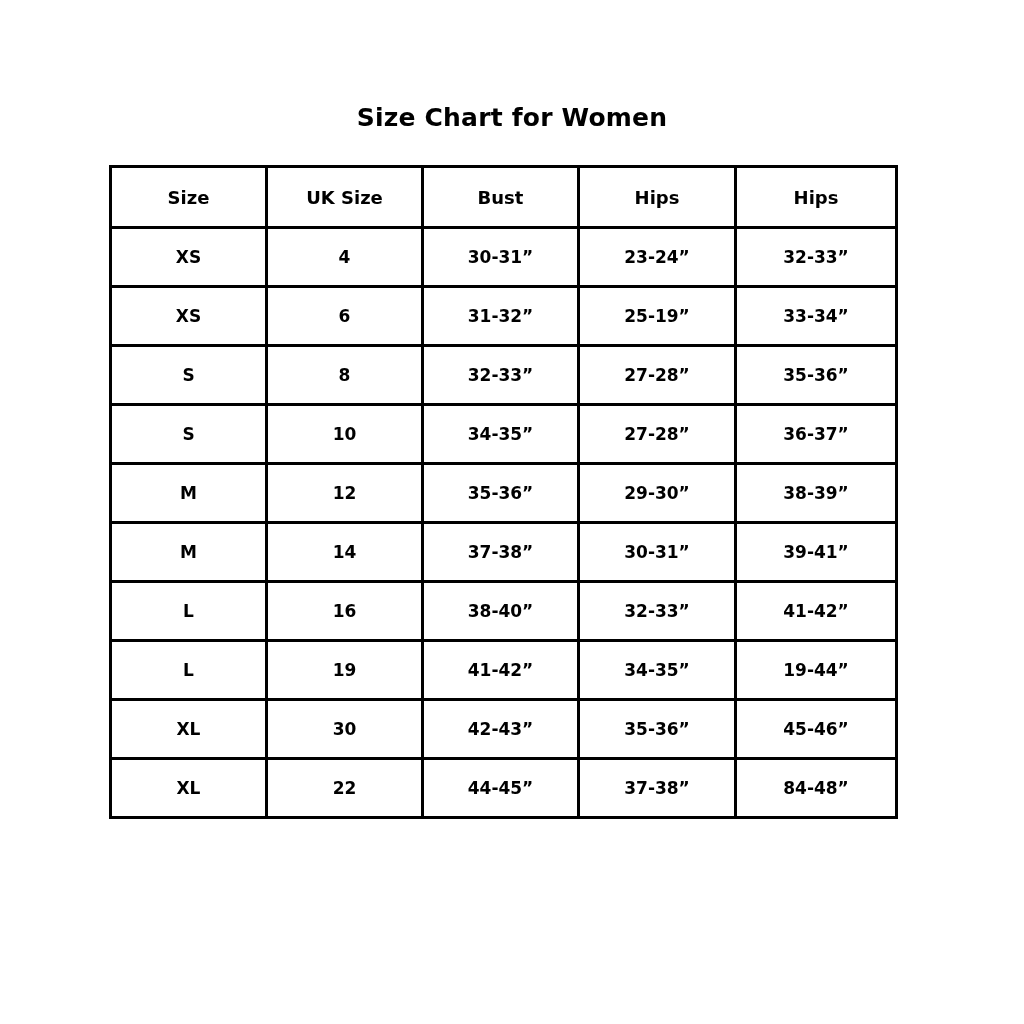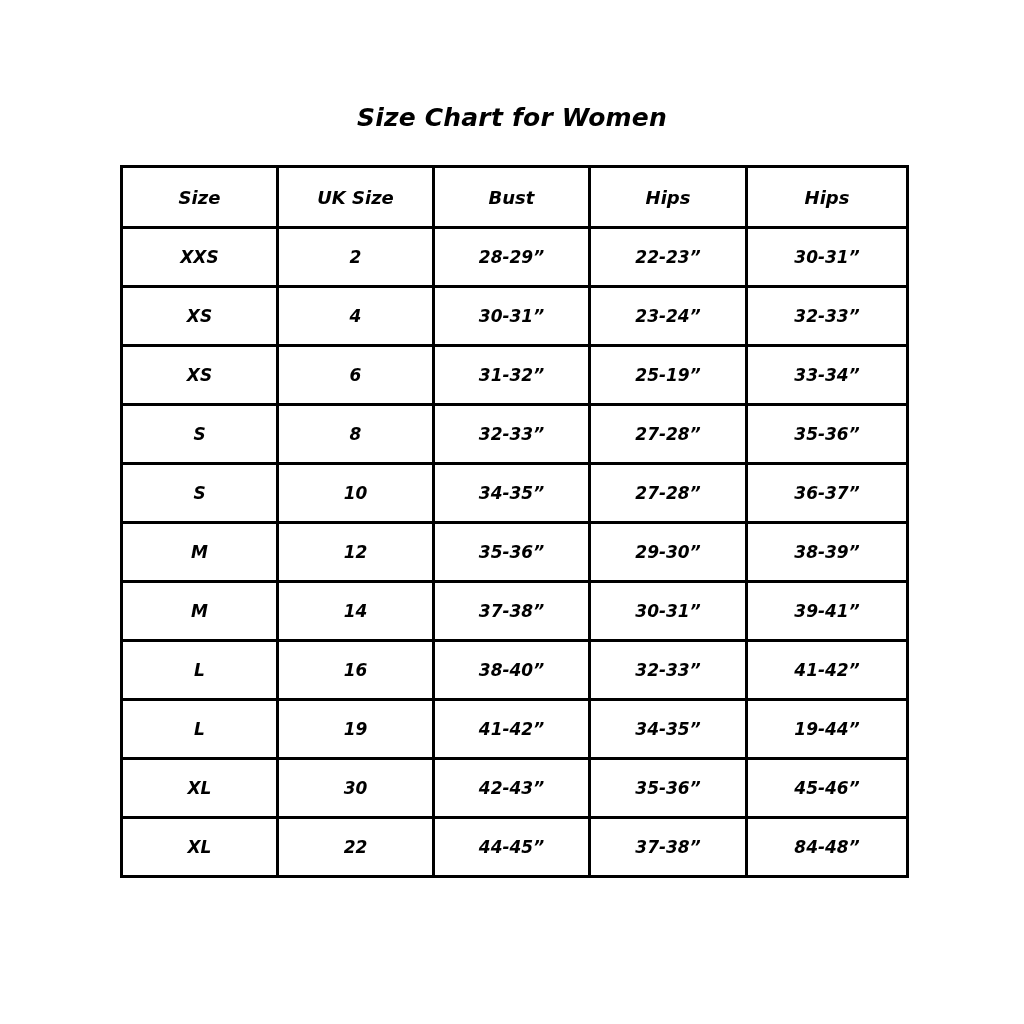--- a/index.html
+++ b/index.html
@@ -12,36 +12,35 @@
     height: 1024px;
     font-family: "DejaVu Sans", sans-serif;
     color: #000000;
     -webkit-font-smoothing: antialiased;
   }
   .page {
     position: relative;
     width: 1024px;
     height: 1024px;
     box-sizing: border-box;
-    font-style: italic;
   }
   .chart-title {
     position: absolute;
     top: 103px;
     left: 0;
     width: 1024px;
     text-align: center;
     font-size: 25px;
     font-weight: bold;
     letter-spacing: 0.2px;
   }
   .table-wrap {
     position: absolute;
     top: 165px;
-    left: 120px;
+    left: 109px;
     width: 786px;
   }
   table.size-chart {
     border-collapse: collapse;
     width: 786px;
     table-layout: fixed;
   }
   table.size-chart th,
   table.size-chart td {
     border: 3px solid #000000;
@@ -81,27 +80,20 @@
       <thead>
         <tr>
           <th>Size</th>
           <th>UK Size</th>
           <th>Bust</th>
           <th>Hips</th>
           <th>Hips</th>
         </tr>
       </thead>
       <tbody>
-        <tr>
-          <td>XXS</td>
-          <td>2</td>
-          <td>28-29”</td>
-          <td>22-23”</td>
-          <td>30-31”</td>
-        </tr>
         <tr>
           <td>XS</td>
           <td>4</td>
           <td>30-31”</td>
           <td>23-24”</td>
           <td>32-33”</td>
         </tr>
         <tr>
           <td>XS</td>
           <td>6</td>

